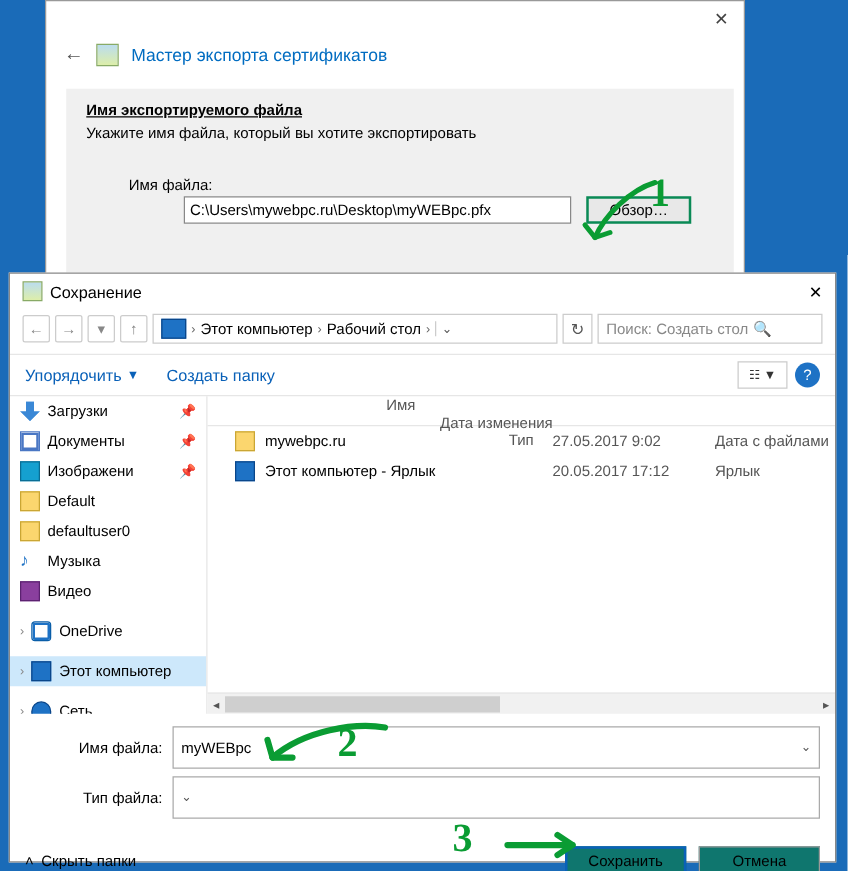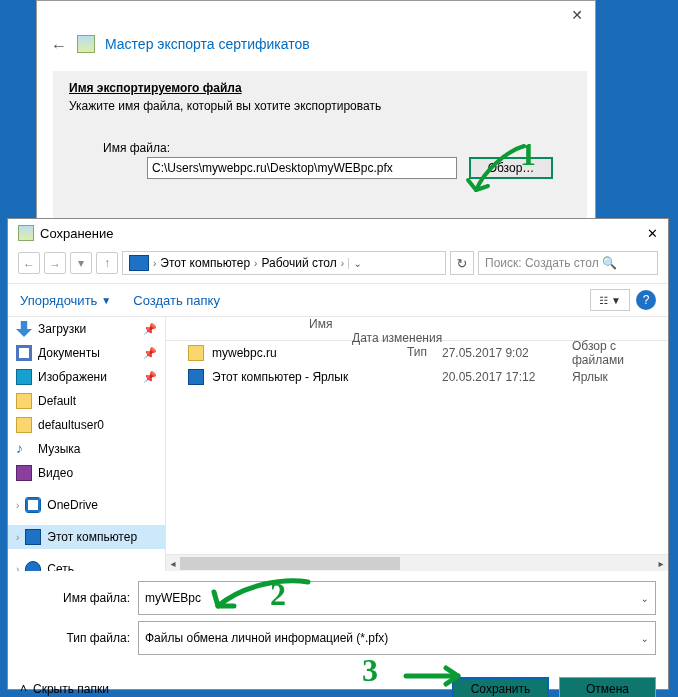--- a/index.html
+++ b/index.html
@@ -225,21 +225,21 @@
     <div class="list">
       <div class="list-head">
         <span class="col-name">Имя</span>
         <span class="col-date">Дата изменения</span>
         <span class="col-type">Тип</span>
       </div>
       <div class="list-row">
         <span class="ico fold"></span>
         <span class="c-name">mywebpc.ru</span>
         <span class="c-date">27.05.2017 9:02</span>
-        <span class="c-type">Обзор с файлами</span>
+        <span class="c-type">Дата с файлами</span>
       </div>
       <div class="list-row">
         <span class="ico lnk"></span>
         <span class="c-name">Этот компьютер - Ярлык</span>
         <span class="c-date">20.05.2017 17:12</span>
         <span class="c-type">Ярлык</span>
       </div>
       <div class="hscroll">
         <span class="arr l">◂</span>
         <span class="thumb"></span>
@@ -252,21 +252,20 @@
     <div class="field-row">
       <label>Имя файла:</label>
       <div class="field">
         <span>myWEBpc</span>
         <span class="drop">⌄</span>
       </div>
     </div>
     <div class="field-row">
       <label>Тип файла:</label>
       <div class="field">
-        <span>Файлы обмена личной информацией (*.pfx)</span>
         <span class="drop">⌄</span>
       </div>
     </div>
   </div>
 
   <div class="footer">
     <div class="hide">
       <span>˄</span>
       <span>Скрыть папки</span>
     </div>

